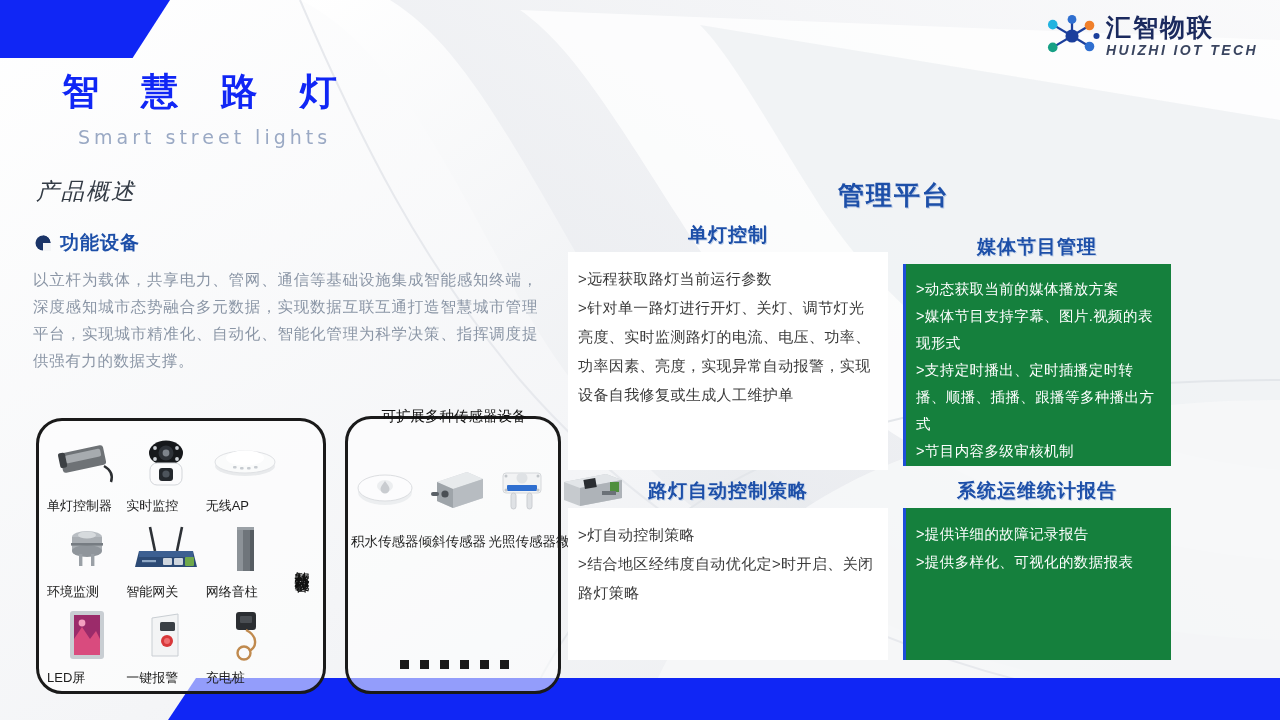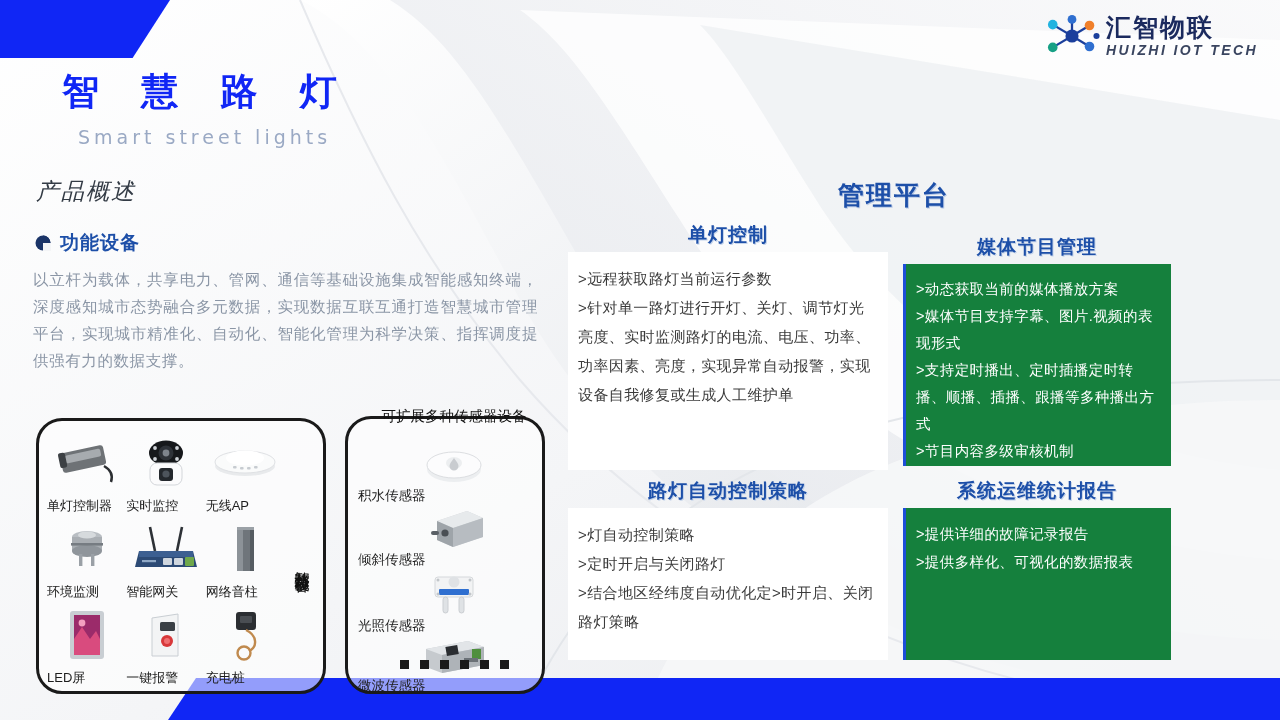--- a/index.html
+++ b/index.html
@@ -70,29 +70,29 @@
     font-size:15.5px; color:#8b96a6; line-height:27px; letter-spacing:0.6px;
     text-align:justify;
   }
 
   
   .dev-box {
     position:absolute; border:3px solid #1a1a1a; border-radius:26px;
     background:rgba(255,255,255,0.55); z-index:5;
   }
   .box-a { left:36px; top:418px; width:290px; height:276px; }
-  .box-b { left:345px; top:416px; width:200px; height:278px; }
+  .box-b { left:345px; top:416px; width:216px; height:278px; }
 
   .grid3 {
     position:absolute; left:8px; top:8px; width:238px; height:258px;
     display:grid; grid-template-columns:repeat(3,1fr); grid-template-rows:repeat(3,1fr);
   }
   .grid2 {
-    position:absolute; left:10px; top:26px; width:192px; height:212px;
-    display:grid; grid-template-columns:repeat(1,1fr); grid-template-rows:repeat(2,1fr);
+    position:absolute; left:3px; top:26px; width:192px; height:212px;
+    display:grid; grid-template-columns:repeat(4,1fr); grid-template-rows:repeat(2,1fr);
   }
   .cell { display:flex; flex-direction:column; align-items:flex-start; justify-content:flex-end; }
   .cell .pic { flex:1; display:flex; align-items:center; justify-content:center; width:100%; }
   .cell .cap { font-size:13px; color:#1d1d1d; letter-spacing:0px; white-space:nowrap; }
   .grid2 .cap { font-size:13.5px; }
 
   .vert-label {
     position:absolute; right:8px; top:24px; width:26px; height:236px;
     writing-mode:vertical-rl; text-orientation:upright;
     font-size:15px; color:#111; letter-spacing:1px; line-height:24px;
@@ -437,21 +437,20 @@
     <p>&gt;媒体节目支持字幕、图片.视频的表现形式</p>
     <p>&gt;支持定时播出、定时插播定时转播、顺播、插播、跟播等多种播出方式</p>
     <p>&gt;节目内容多级审核机制</p>
   </div>
 </div>
 
 <div class="panel p-white" id="pnl-auto">
   <div class="pnl-title">路灯自动控制策略</div>
   <div class="body">
     <p>&gt;灯自动控制策略</p>
-    <p>&gt;定时开启与关闭路灯</p>
     <p>&gt;结合地区经纬度自动优化定&gt;时开启、关闭路灯策略</p>
   </div>
 </div>
 
 <div class="panel p-blue" id="pnl-report">
   <div class="pnl-title">系统运维统计报告</div>
   <div class="body">
     <p>&gt;提供详细的故障记录报告</p>
     <p>&gt;提供多样化、可视化的数据报表</p>
   </div>

